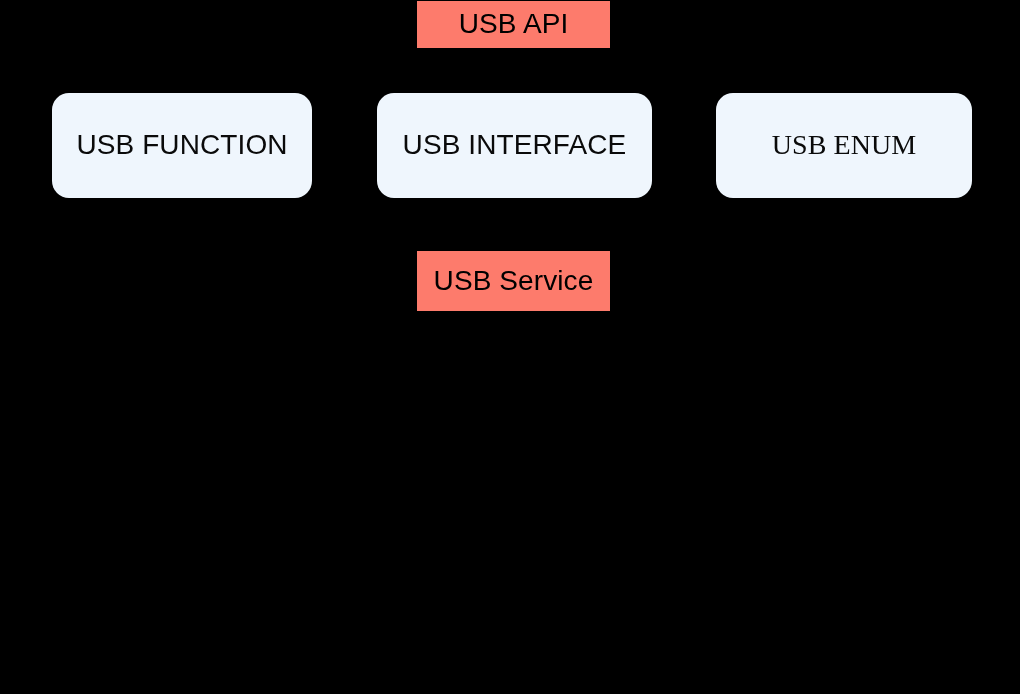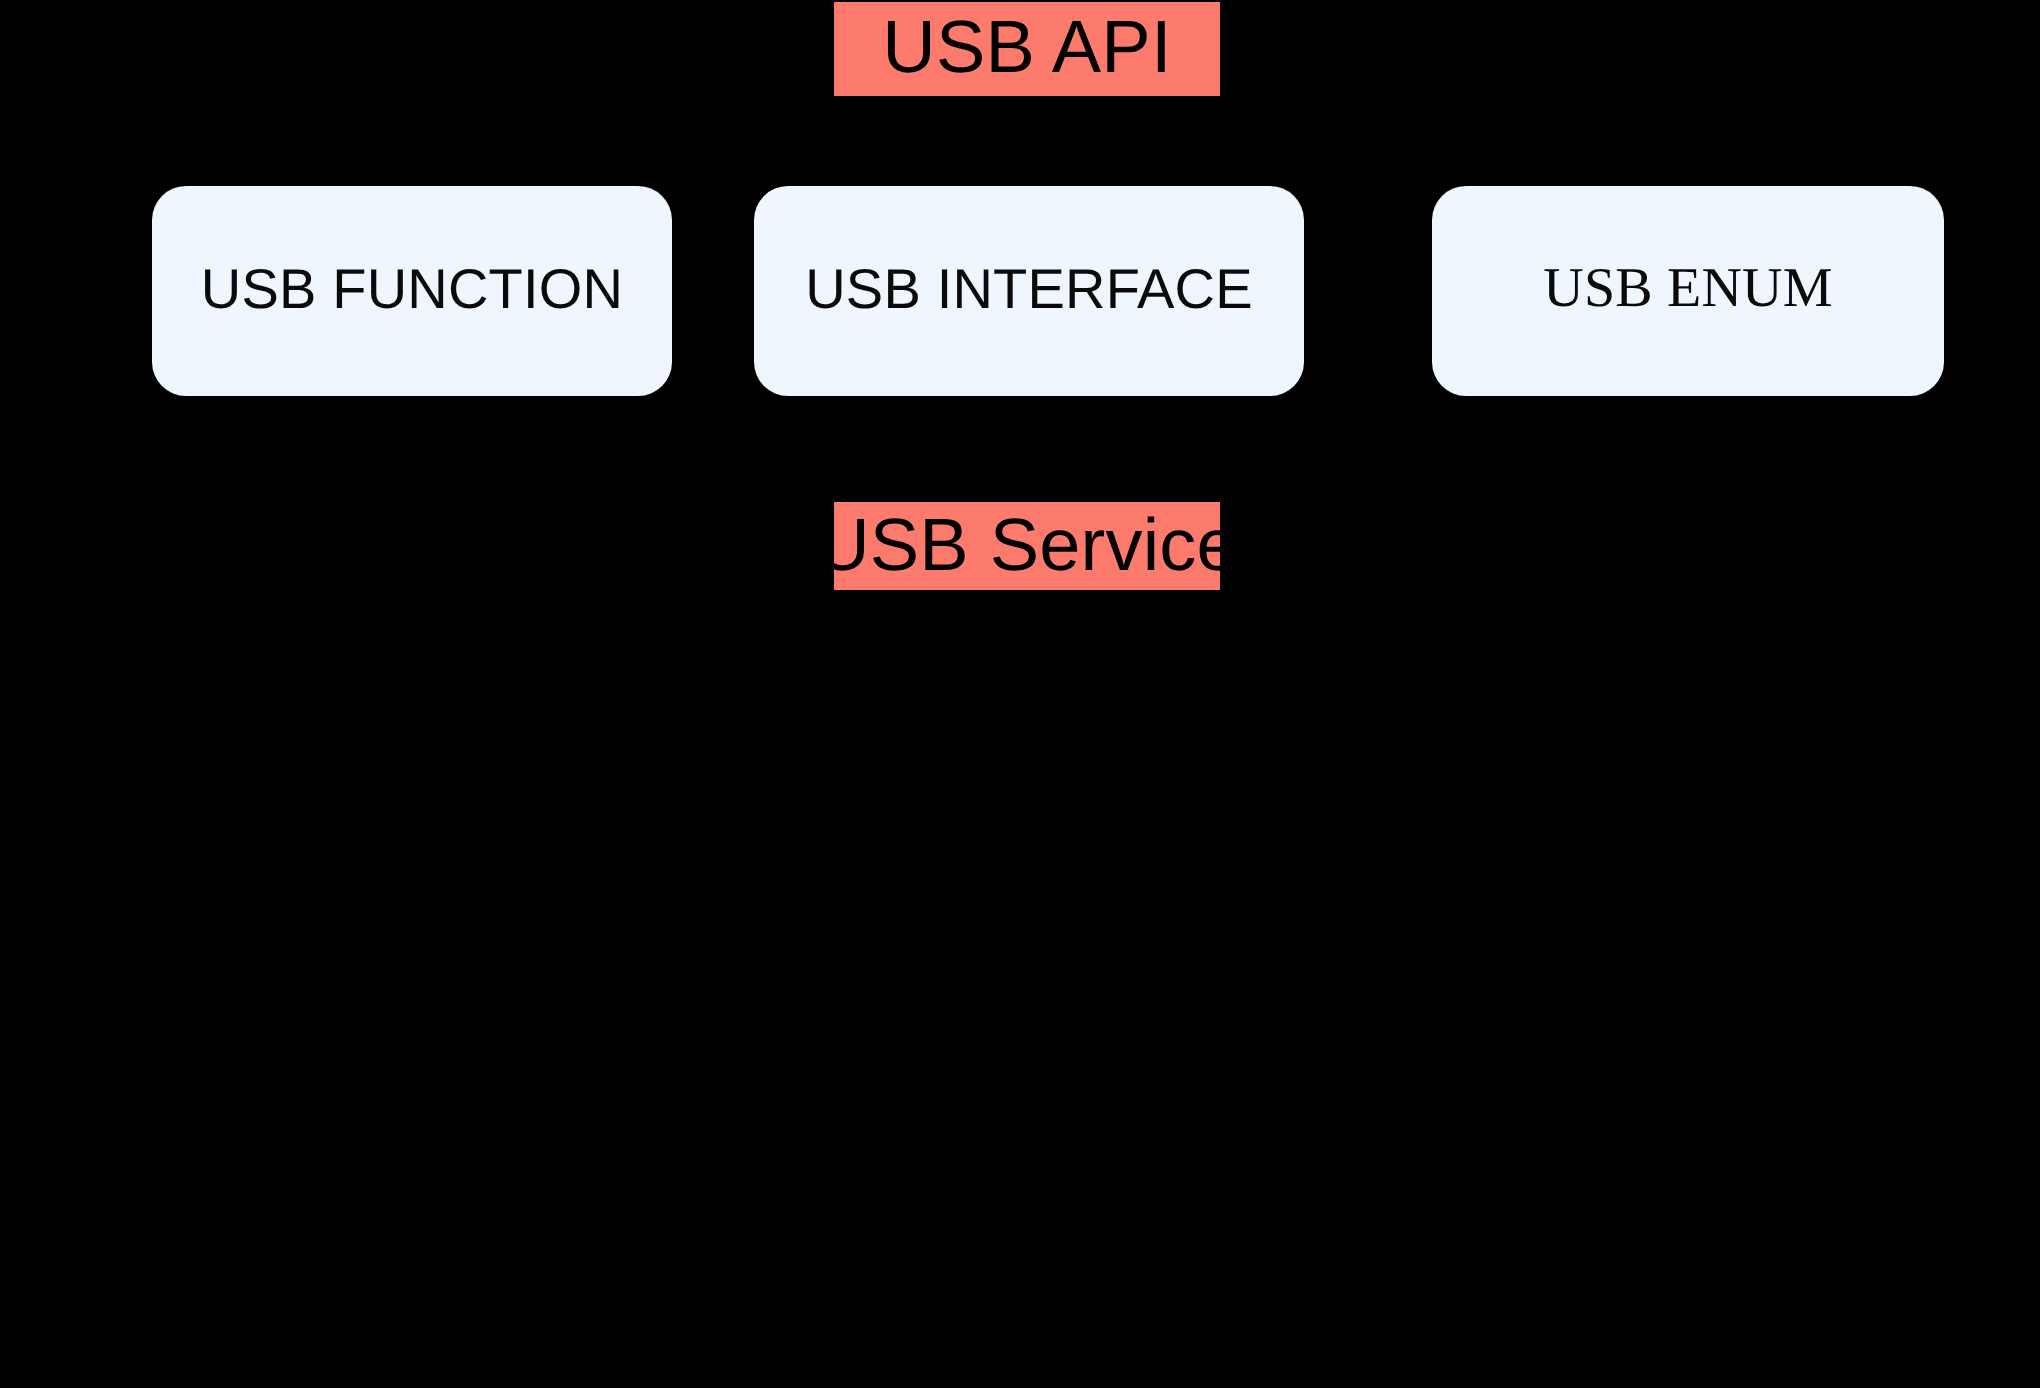--- a/index.html
+++ b/index.html
@@ -25,21 +25,21 @@
     text-align: center;
     line-height: 1.1;
     white-space: nowrap;
     -webkit-font-smoothing: antialiased;
   }
   
   .node.accent {
     background: #fd7b6c;
     color: #000000;
     border-radius: 0;
-    font-size: 37px;
+    font-size: 28px;
     font-weight: 400;
     letter-spacing: 0.1px;
   }
   
   .node.card {
     background: #eff6fd;
     color: #0a0a0a;
     border-radius: 17px;
     font-size: 28px;
     font-weight: 400;
@@ -52,30 +52,30 @@
 </style>
 </head>
 <body>
 
 <div id="canvas" style="background: rgb(0, 0, 0);">
 
   <div class="node accent" style="left: 417px; top: 1px; width: 193px; height: 47px; background: rgb(253, 123, 108);">
     <span class="node-label">USB API</span>
   </div>
 
-  <div class="node card" style="left: 52px; top: 93px; width: 260px; height: 105px; background: rgb(239, 246, 253); margin-left: 24px;">
+  <div class="node card" style="left: 52px; top: 93px; width: 260px; height: 105px; background: rgb(239, 246, 253);">
     <span class="node-label">USB FUNCTION</span>
   </div>
 
   <div class="node card" style="left: 377px; top: 93px; width: 275px; height: 105px; background: rgb(239, 246, 253);">
     <span class="node-label">USB INTERFACE</span>
   </div>
 
   <div class="node card" style="left: 716px; top: 93px; width: 256px; height: 105px; background: rgb(239, 246, 253); font-family: Liberation Serif, serif;">
     <span class="node-label">USB ENUM</span>
   </div>
 
-  <div class="node accent" style="left: 417px; top: 251px; width: 193px; height: 44px; background: rgb(253, 123, 108);">
+  <div class="node accent" style="left: 417px; top: 251px; width: 193px; height: 60px; background: rgb(253, 123, 108);">
     <span class="node-label">USB Service</span>
   </div>
 
 
 </div>
 
 </body></html>

